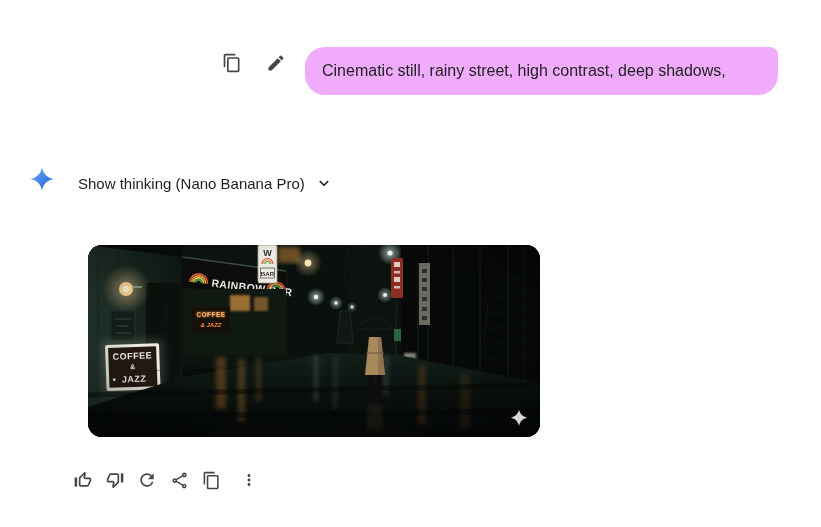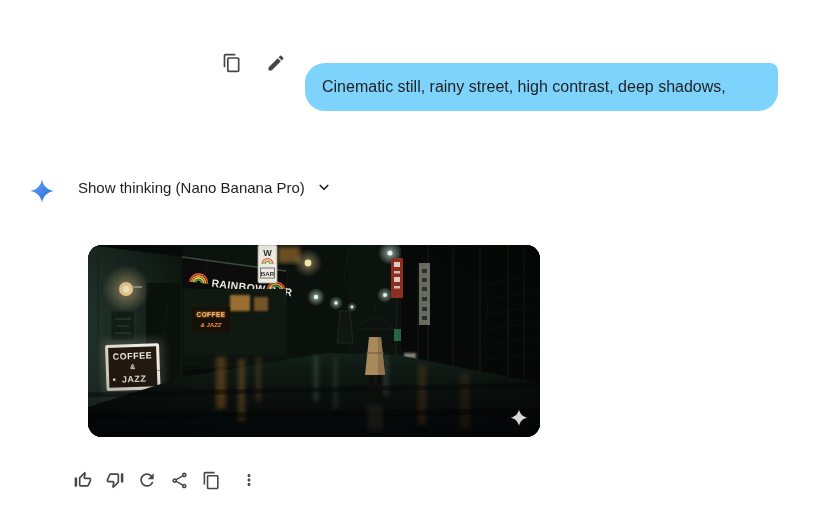--- a/index.html
+++ b/index.html
@@ -13,27 +13,27 @@
     width:28px; height:28px; display:flex; align-items:center; justify-content:center;
     border-radius:50%;
   }
   .icon-btn svg { display:block; }
   .icon { fill:#444746; }
 
   
   .msg-actions { position:absolute; left:218px; top:49px; display:flex; gap:16px; }
   .user-bubble {
     position:absolute; left:305px; top:47px; width:473px;
-    background:#7dd3fc; border-radius:20px 8px 20px 20px;
-    padding:10px 17px; font-size:16px; line-height:28px; color:#1f1f1f;margin-top:16px;
+    background:#f0abfc; border-radius:20px 8px 20px 20px;
+    padding:10px 17px; font-size:16px; line-height:28px; color:#1f1f1f;
   }
   .user-bubble span { display:block; white-space:nowrap; }
 
   
-  .thinking-row { position:absolute; left:29px; top:178px; display:flex; align-items:flex-start; }
+  .thinking-row { position:absolute; left:29px; top:166px; display:flex; align-items:flex-end; }
   .gemini-sparkle { width:26px; height:26px; margin-right:23px; }
   .thinking-toggle {
     background:none; border:none; padding:0; cursor:pointer;
     display:flex; align-items:center; font-family:"Liberation Sans",sans-serif;
     font-size:15px; color:#1f1f1f;
   }
   .thinking-toggle .chev { margin-left:10px; }
 
   
   .gen-image {

